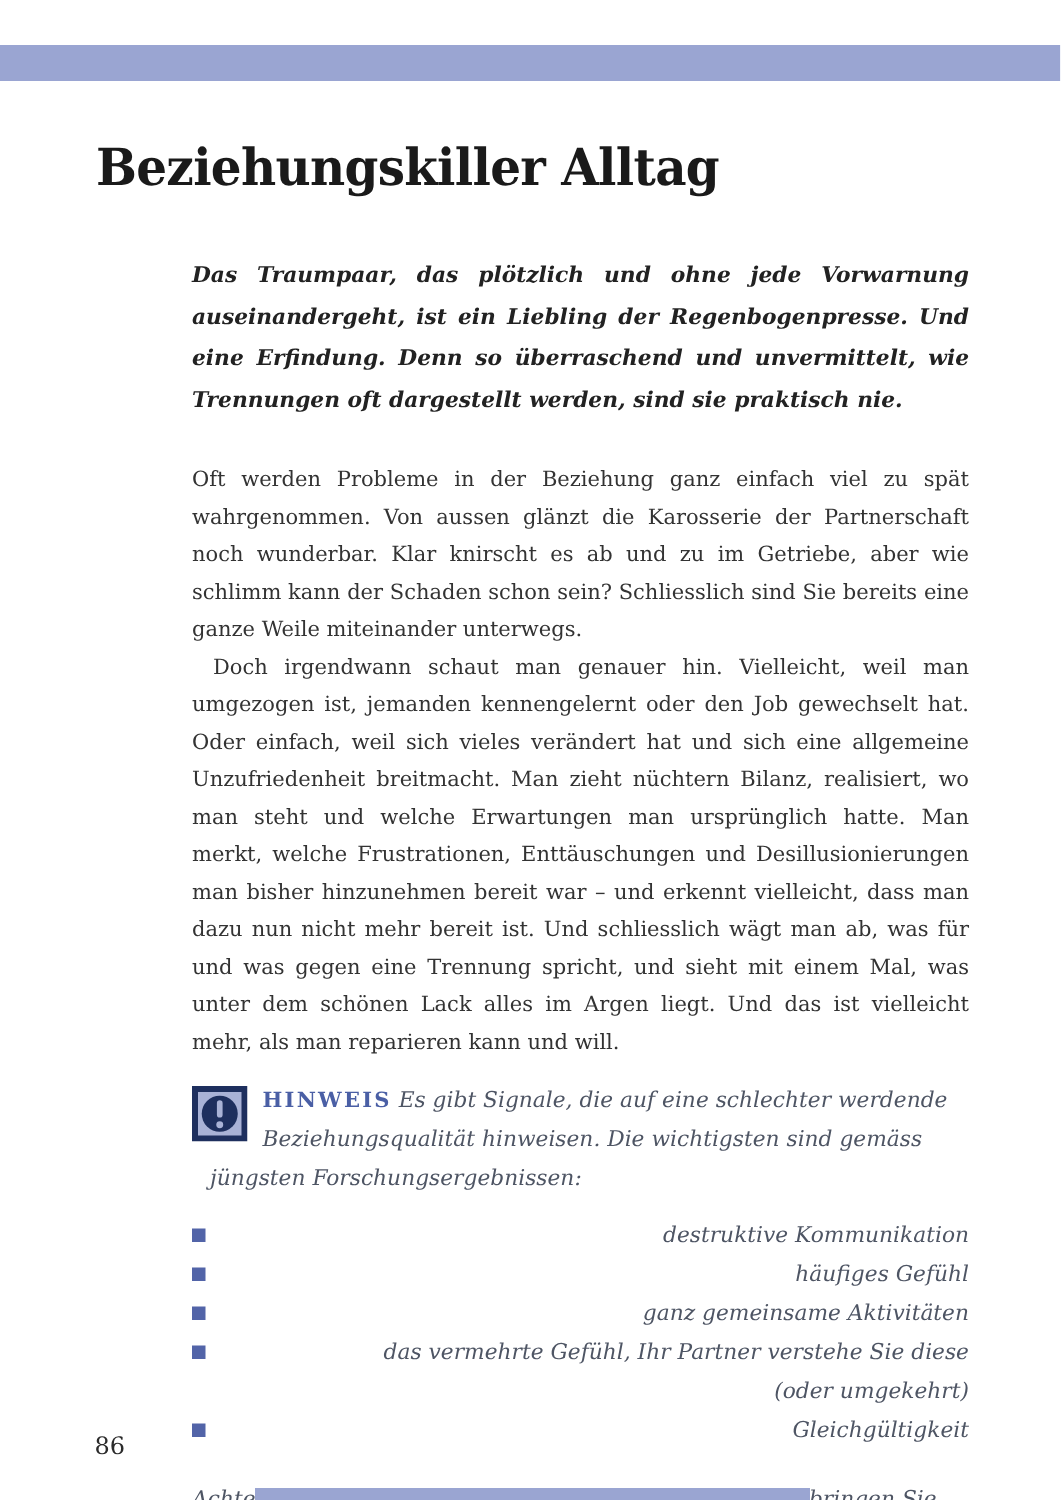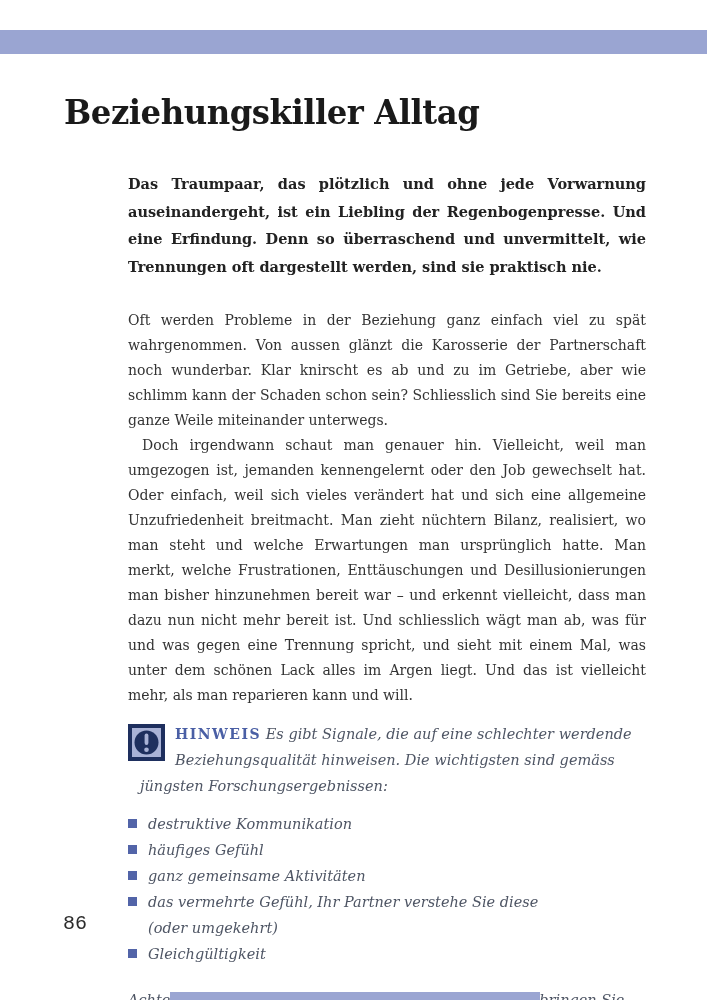--- a/index.html
+++ b/index.html
@@ -43,20 +43,21 @@
     width: 518px;
   }
   .lead {
     margin: 0 0 28px 0;
     font-weight: bold;
     font-size: 14.5px;
     line-height: 27.5px;
     text-align: justify;
     color: var(--lead-text, #222222);
     hyphens: auto;
+    font-style: italic;
   }
   p.body-p {
     margin: 0;
     font-size: 14px;
     line-height: 25px;
     text-align: justify;
     hyphens: auto;
   }
   p.body-p.indent { text-indent: 14px; }
   .hint {
@@ -87,41 +88,41 @@
     margin: 3px 0 0 0;
     padding: 0;
     font-style: italic;
     font-size: 14.5px;
     line-height: 26px;
     color: var(--muted-italic, #4e5564);
   }
   ul.signal-list li {
     position: relative;
     padding-left: 20px;
+    text-align: right;
   }
   .bullet {
     position: absolute;
     left: 0; top: 8px;
     width: 9px; height: 9px;
     background: var(--bullet-color, #5264a8);
   }
   .li-text { white-space: pre-line; display: block; }
   .closing {
     margin: 20px 0 0 0;
     font-style: italic;
     font-size: 14.5px;
     line-height: 26px;
     color: var(--muted-italic, #4e5564);
   }
   .page-number {
     position: absolute;
-    left: 63px; top: 912px;
-    font-size: 20px;
+    left: 63px; top: 954px;
+    font-size: 16px;
     color: #2b2b2b;
-    font-family: Liberation Mono, monospace;
   }
 </style>
 </head>
 <body>
 
 <div class="page">
 
   <div class="top-bar"></div>
 
   <h1 class="title">Beziehungskiller Alltag</h1>

